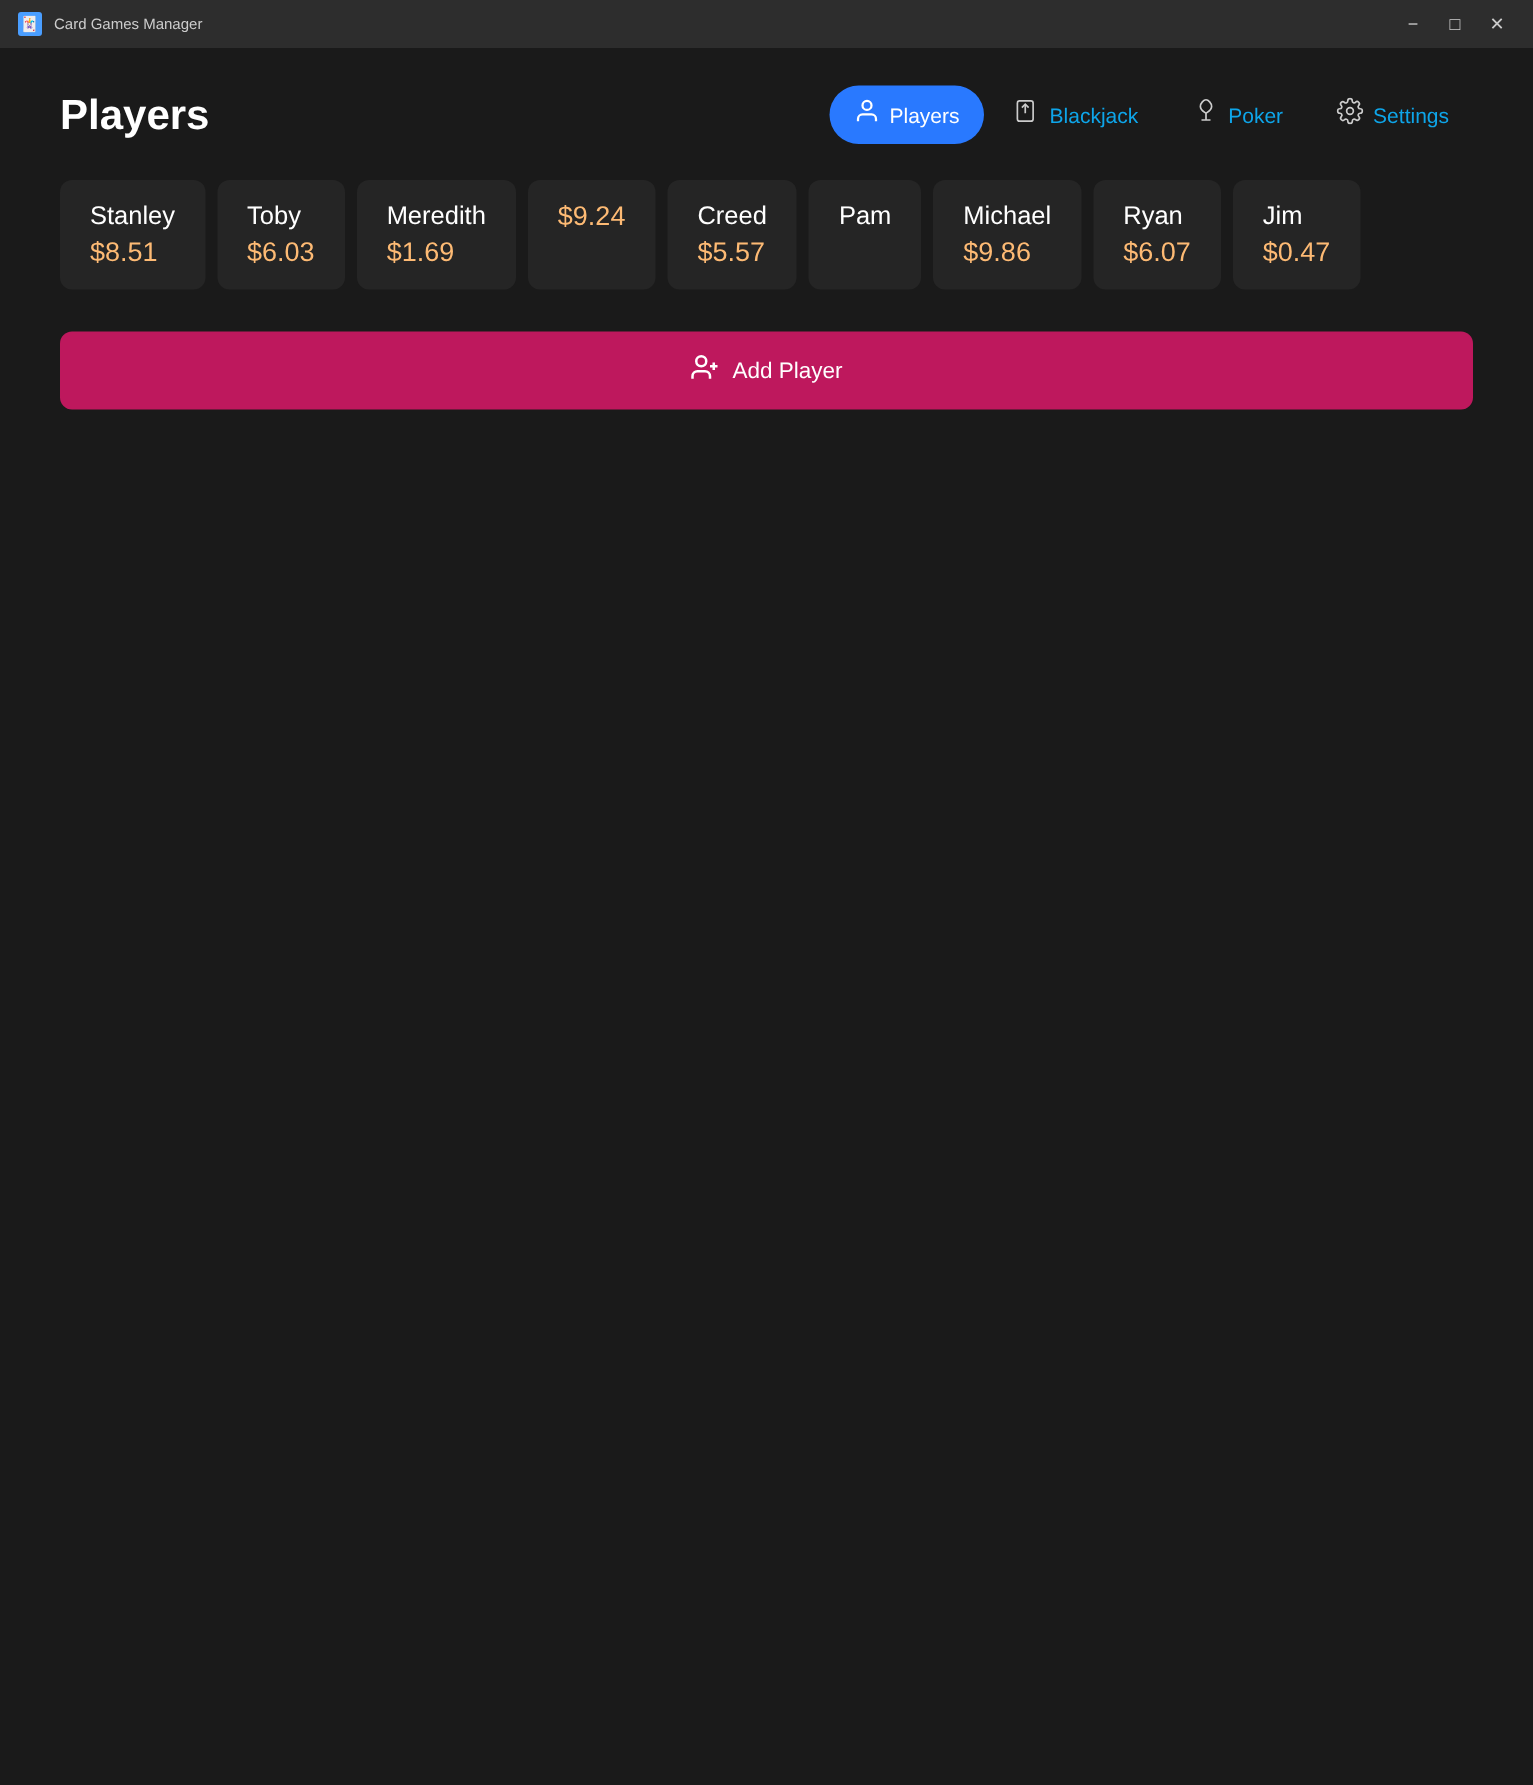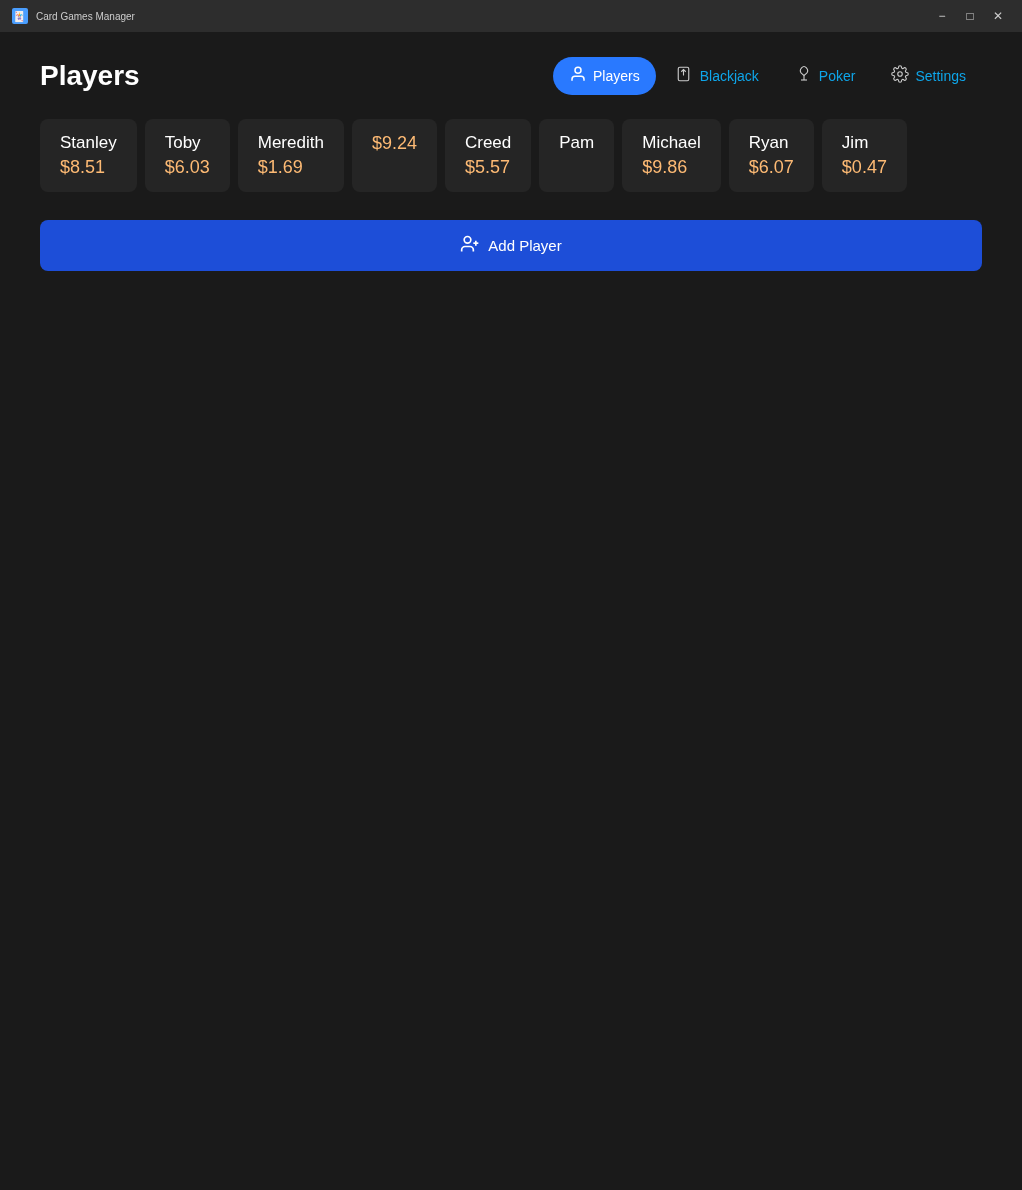--- a/index.html
+++ b/index.html
@@ -156,21 +156,21 @@
       color: #fdba74;
     }
 
     .add-player-btn {
       display: flex;
       align-items: center;
       justify-content: center;
       gap: 8px;
       width: 100%;
       padding: 14px;
-      background-color: #1d4ed8;
+      background-color: #be185d;
       border: none;
       border-radius: 8px;
       color: #ffffff;
       font-size: 15px;
       font-weight: 500;
       cursor: pointer;
       margin-top: 8px;
       transition: background-color 0.2s;
     }
 

